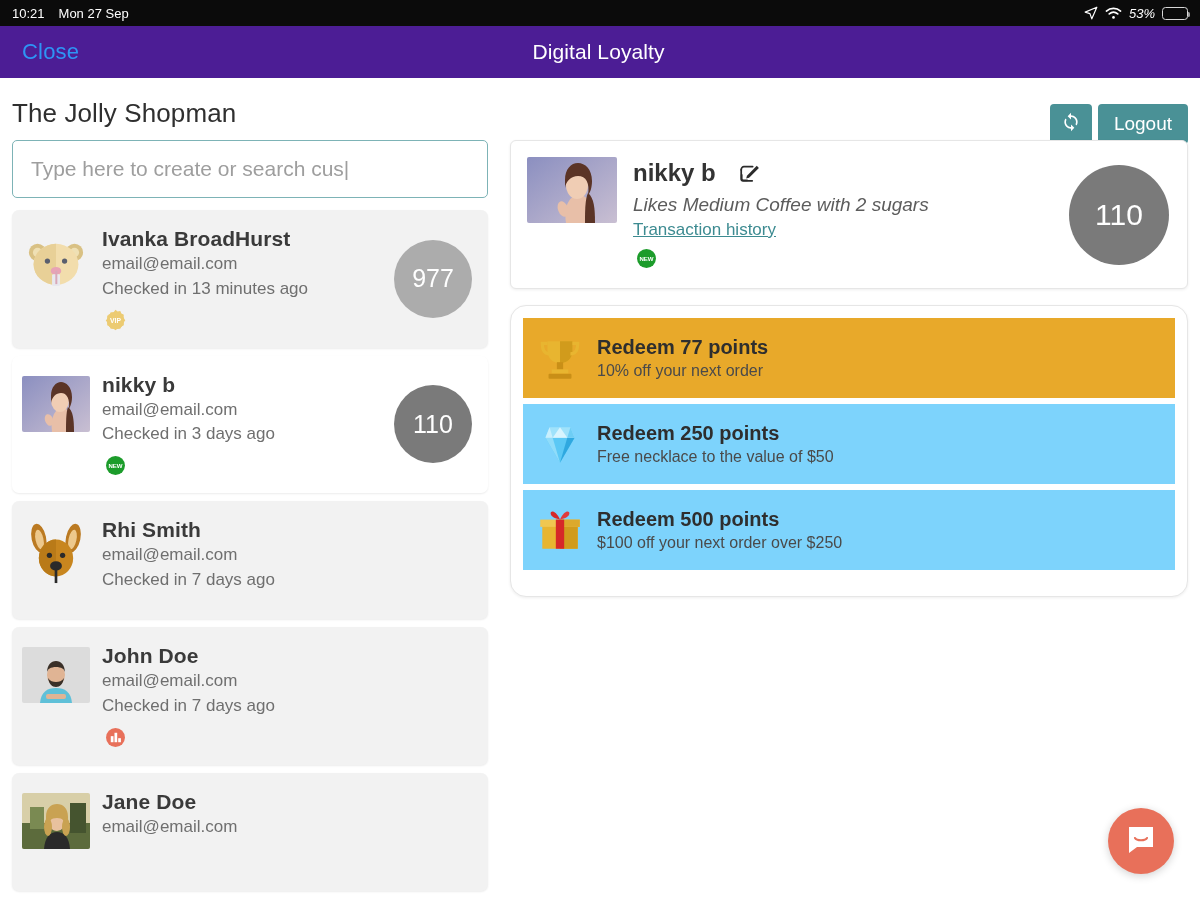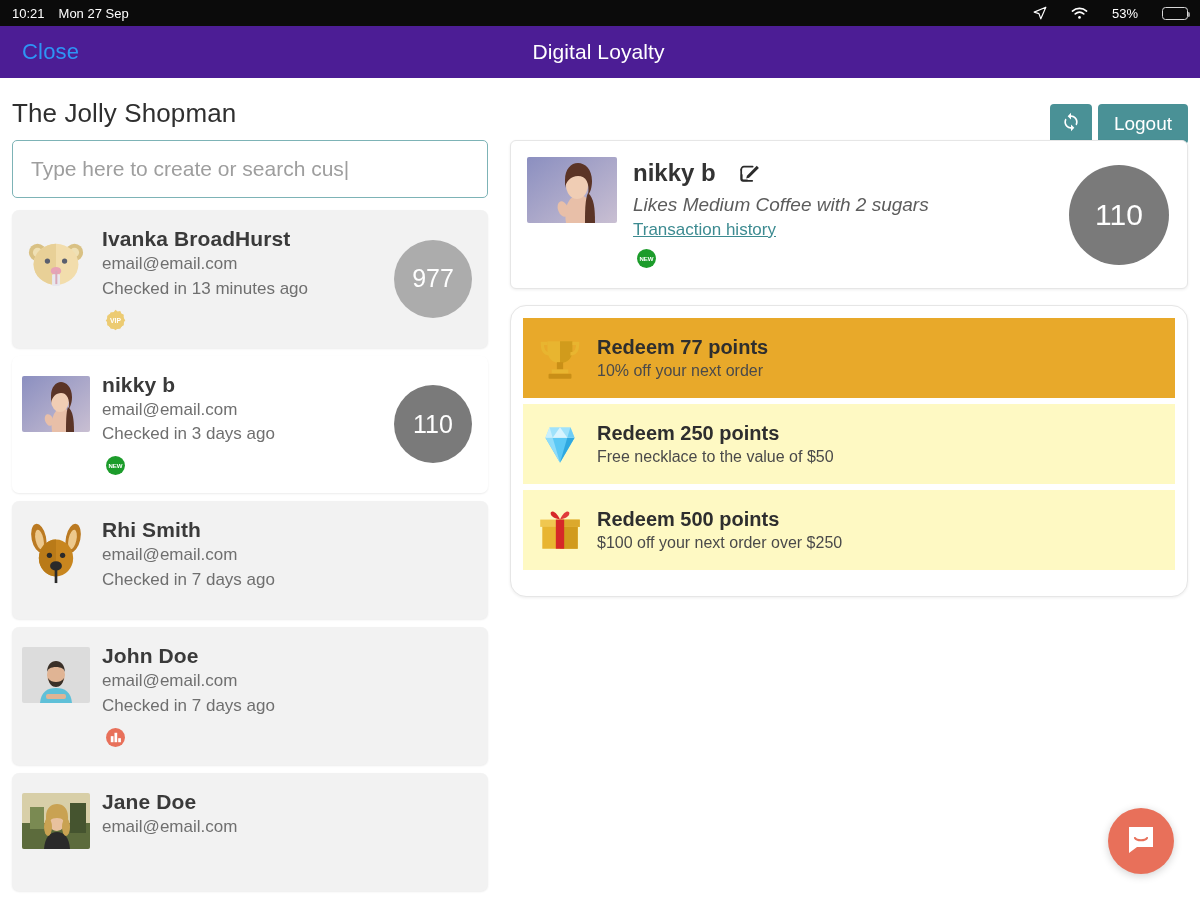--- a/index.html
+++ b/index.html
@@ -21,22 +21,23 @@
     align-items: center;
     padding: 0 12px;
     font-size: 13px;
     font-weight: 500;
   }
   .status-left { display: flex; align-items: center; gap: 14px; }
   .status-right {
     margin-left: auto;
     display: flex;
     align-items: center;
-    gap: 24px;
+    gap: 7px;
     font-size: 13px;
+    font-style: italic;
   }
   .sb-icon { display: inline-flex; align-items: center; }
   .batt-shell {
     width: 26px; height: 13px;
     border: 1.4px solid #d8d8d8;
     border-radius: 3.5px;
     position: relative;
     display: inline-block;
     padding: 1.5px;
   }
@@ -277,21 +278,21 @@
     background: #ffffff;
     border: 1px solid #e6e6e6;
     border-radius: 16px;
     box-shadow: 0 1px 3px rgba(0,0,0,.07);
     padding: 12px;
     min-height: 292px;
   }
   .reward-row {
     display: flex;
     align-items: center;
-    background: #fef9c3;
+    background: #7dd3fc;
     height: 80px;
     margin-bottom: 6px;
     padding: 0 10px;
     cursor: pointer;
   }
   .reward-row.active { background: #e8a92a; }
   .reward-icon {
     width: 54px; height: 54px;
     flex: 0 0 54px;
     display: flex;

